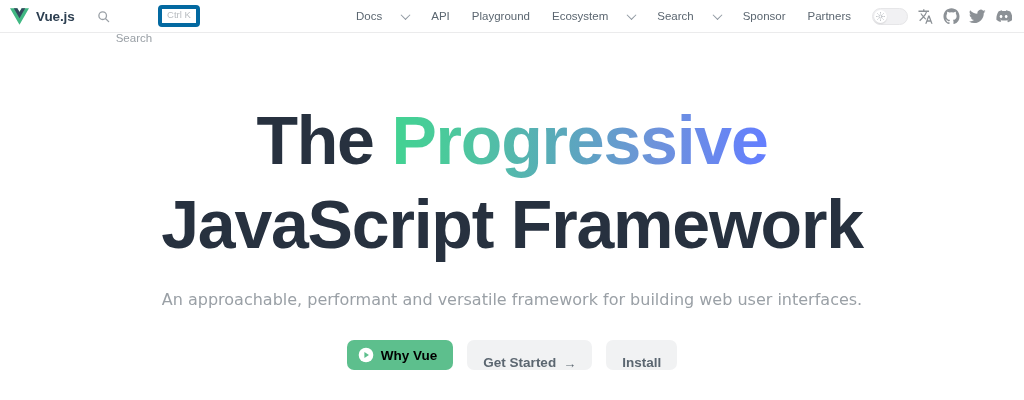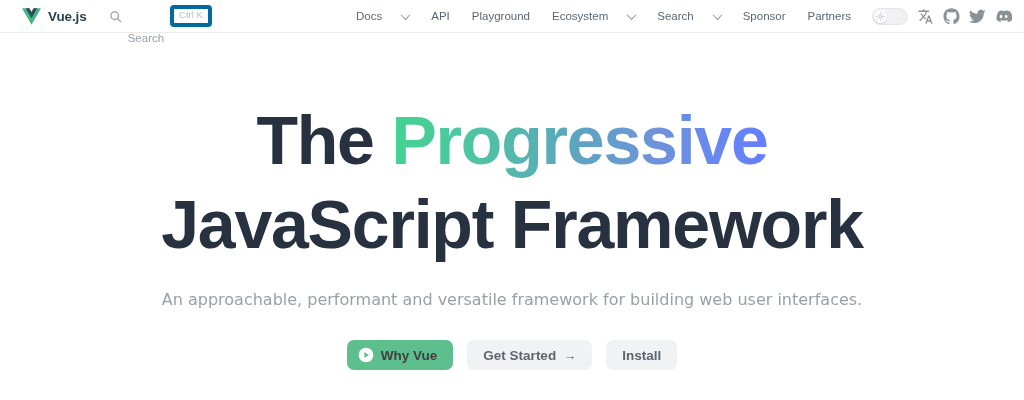--- a/index.html
+++ b/index.html
@@ -13,21 +13,20 @@
 
   
   .nav-bar {
     position: relative;
     height: 33px;
     width: 1024px;
     border-bottom: 1px solid #ebebec;
     display: flex;
     align-items: center;
     background: #fff;
-    padding-left: 12px;
   }
   .nav-left {
     display: flex;
     align-items: center;
     padding-left: 10px;
     gap: 0;
   }
   .brand {
     display: flex;
     align-items: center;
@@ -182,26 +181,27 @@
     font-size: 13.5px;
     font-weight: 600;
     cursor: pointer;
     height: 30px;
     padding: 0 16px;
     white-space: nowrap;
     font-family: "Liberation Sans", sans-serif;
   }
   .btn-primary {
     background: #5dbf8d;
-    color: #404040;
+    color: #000000;
     padding-left: 11px;
   }
   .btn-secondary {
     background: #f1f2f3;
     color: #5b6670;
+    align-items: flex-end;
   }
   .play-icon { width: 16px; height: 16px; display: block; flex: none; }
   .arrow { font-size: 13px; line-height: 1; }
 </style>
 </head>
 <body>
 
 <header class="nav-bar">
 
   <div class="nav-left">

